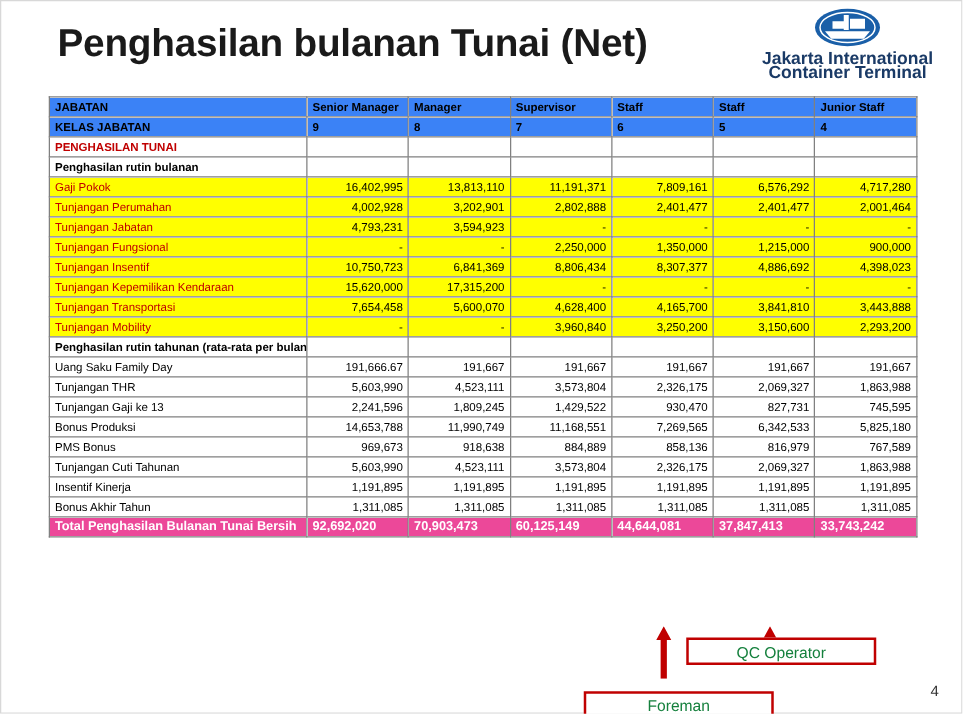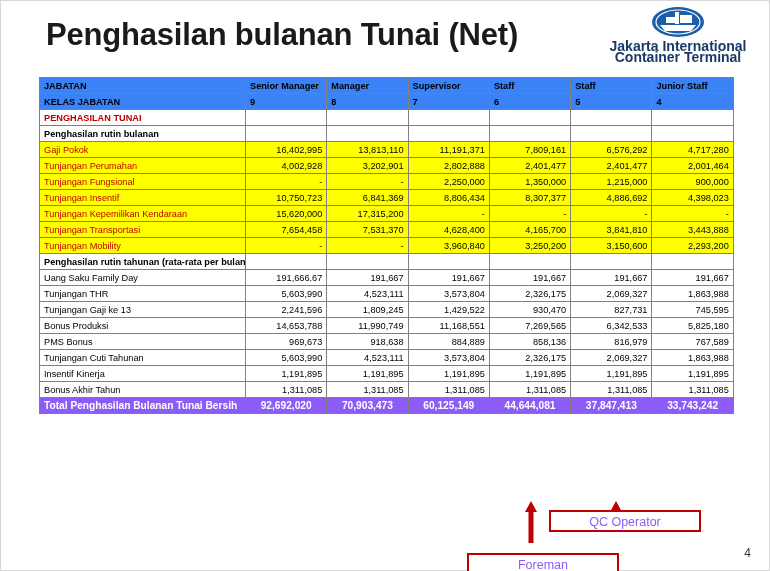--- a/index.html
+++ b/index.html
@@ -85,38 +85,38 @@
   .hdr-green {
     background: #3b82f6;
     font-weight: bold;
     color: #000;
   }
   .hdr-green.ctr { text-align: left; margin-top: 28px; }
   .bold { font-weight: bold; margin-left: 48px; }
   .yellow td { background: #ffff00; }
   .yellow .lbl { color: #c00000; }
   .num { text-align: right; }
-  .ctr { text-align: center; }
+  .ctr { text-align: left; }
   .total td {
-    background: #8b5cf6;
+    background: #ec4899;
     color: #ffffff;
     font-weight: bold;
     font-size: 10.2px;
     height: 18px;
     line-height: 17px;
   }
   .plain td { background: #ffffff; }
 
   
   .callout {
     position: absolute;
     background: #ffffff;
     border: 2px solid #c00000;
     font-size: 12.5px;
-    color: #8b5cf6;
+    color: #15803d;
     text-align: center;
     line-height: 20px;
     height: 22px;
     box-sizing: border-box;
   }
   #callout-qc {
     left: 548px;
     top: 509px;
     width: 152px;
   }
@@ -223,20 +223,29 @@
         <tr class="yellow">
           <td class="lbl">Tunjangan Perumahan</td>
           <td class="num">4,002,928</td>
           <td class="num">3,202,901</td>
           <td class="num">2,802,888</td>
           <td class="num">2,401,477</td>
           <td class="num">2,401,477</td>
           <td class="num">2,001,464</td>
         </tr>
         <tr class="yellow">
+          <td class="lbl">Tunjangan Jabatan</td>
+          <td class="num">4,793,231</td>
+          <td class="num">3,594,923</td>
+          <td class="num">-</td>
+          <td class="num">-</td>
+          <td class="num">-</td>
+          <td class="num">-</td>
+        </tr>
+        <tr class="yellow">
           <td class="lbl">Tunjangan Fungsional</td>
           <td class="num">-</td>
           <td class="num">-</td>
           <td class="num">2,250,000</td>
           <td class="num">1,350,000</td>
           <td class="num">1,215,000</td>
           <td class="num">900,000</td>
         </tr>
         <tr class="yellow">
           <td class="lbl">Tunjangan Insentif</td>
@@ -252,21 +261,21 @@
           <td class="num">15,620,000</td>
           <td class="num">17,315,200</td>
           <td class="num">-</td>
           <td class="num">-</td>
           <td class="num">-</td>
           <td class="num">-</td>
         </tr>
         <tr class="yellow">
           <td class="lbl">Tunjangan Transportasi</td>
           <td class="num">7,654,458</td>
-          <td class="num">7,531,370</td>
+          <td class="num">5,600,070</td>
           <td class="num">4,628,400</td>
           <td class="num">4,165,700</td>
           <td class="num">3,841,810</td>
           <td class="num">3,443,888</td>
         </tr>
         <tr class="yellow">
           <td class="lbl">Tunjangan Mobility</td>
           <td class="num">-</td>
           <td class="num">-</td>
           <td class="num">3,960,840</td>

